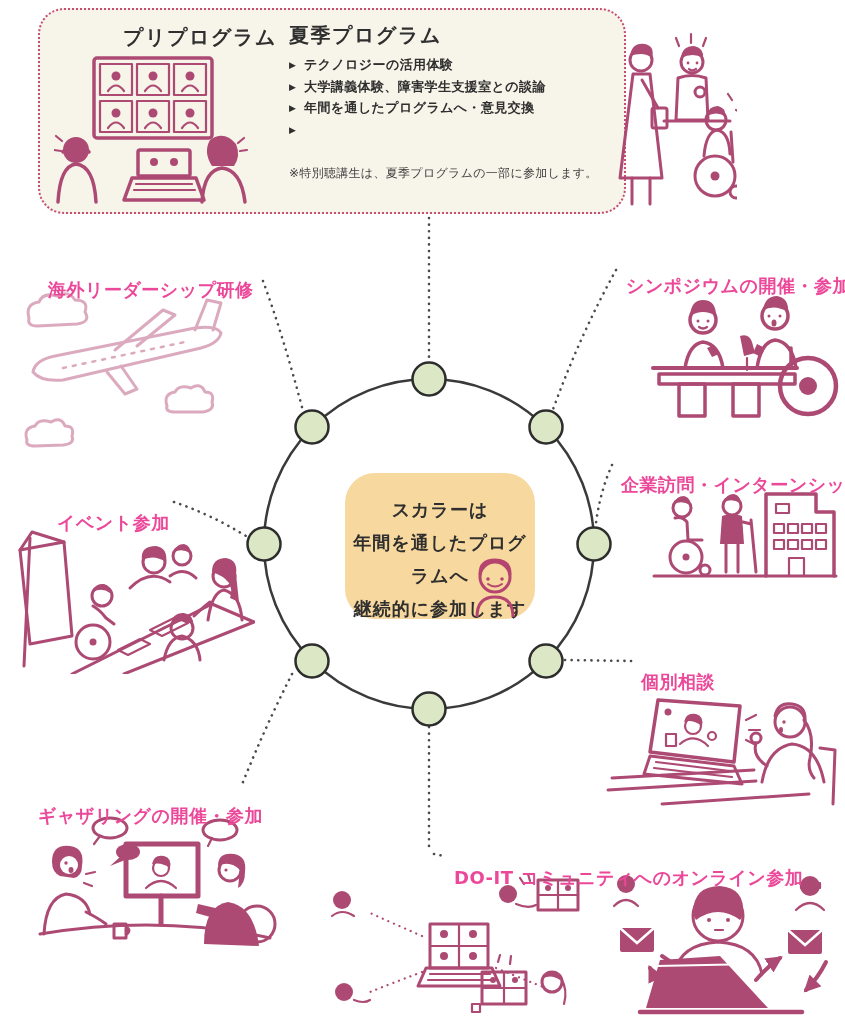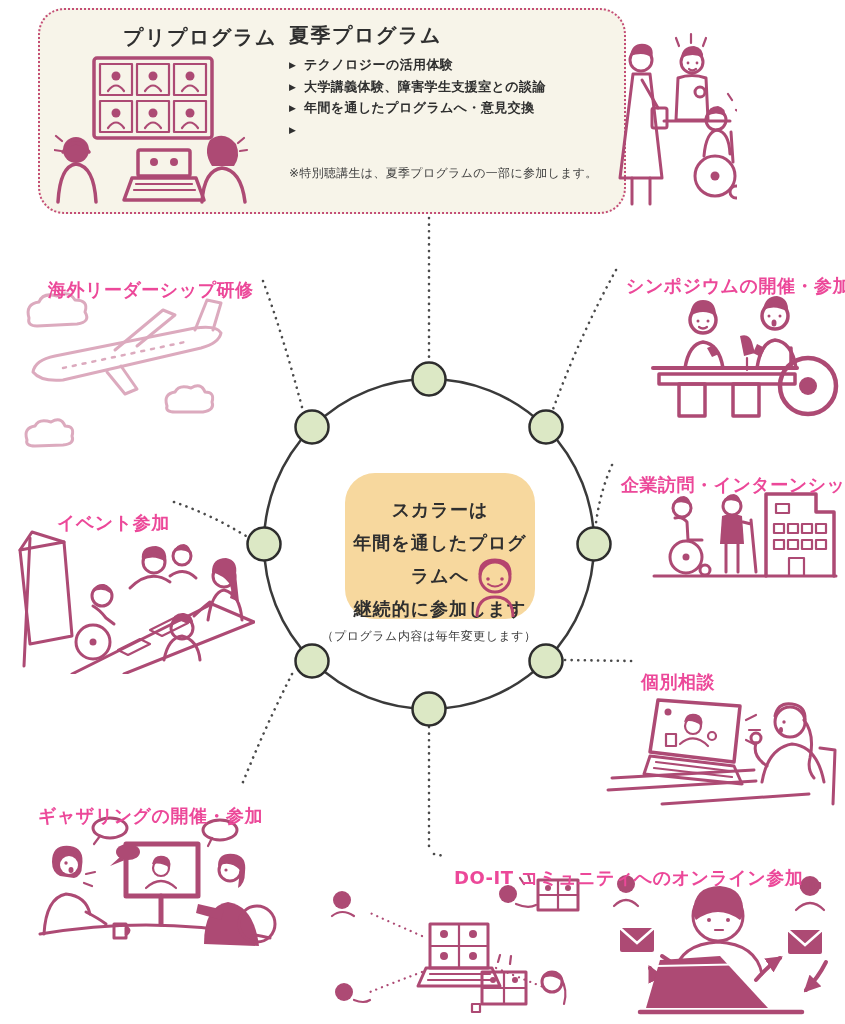--- a/index.html
+++ b/index.html
@@ -175,21 +175,20 @@
     <div>継続的に参加します</div>
     <svg class="center-person" width="56" height="62" viewBox="0 0 56 62">
       <path class="pk" d="M10,62 Q10,42 28,42 Q46,42 46,62" fill="#ffffff"></path>
       <circle class="pk" cx="28" cy="22" r="15" fill="#ffffff"></circle>
       <path class="pk" d="M13,19 Q13,5 28,5 Q43,5 43,19"></path>
       <circle class="pkf" cx="21" cy="24" r="1.8"></circle>
         <circle class="pkf" cx="35" cy="24" r="1.8"></circle>
       <path class="pk" style="stroke-width:2" d="M21,29 Q28,34 35,29"></path>
     </svg>
   </div>
-  <div class="center-caption">（プログラム内容は毎年変更します）</div>
 
   <svg class="illus" style="left:15px; top:288px;" width="235" height="170" viewBox="0 0 235 170">
     <path class="lp" d="M14,30 Q10,16 24,14 Q28,4 42,8 Q54,2 60,12 Q74,12 70,24 Q76,34 62,36 L22,38 Q12,38 14,30 Z"></path>
     <path class="lp" d="M152,118 Q148,106 160,104 Q164,96 176,100 Q186,94 190,104 Q200,104 197,114 Q200,122 188,124 L160,124 Q150,124 152,118 Z"></path>
     <path class="lp" d="M12,152 Q8,140 20,138 Q24,130 36,134 Q46,128 50,138 Q60,138 57,148 Q60,156 48,157 L20,158 Q10,158 12,152 Z"></path>
     <g>
       <path class="lp" d="M180,42 L192,12 L206,15 L198,42"></path>
       <path class="lp" d="M18,84 Q20,72 40,68 L180,40 Q202,37 206,45 Q204,55 186,60 L48,92 Q26,94 18,84 Z"></path>
       <path class="lp" d="M100,62 L148,22 L160,27 L122,58"></path>
       <path class="lp" d="M92,84 L110,106 L122,101 L106,78"></path>

